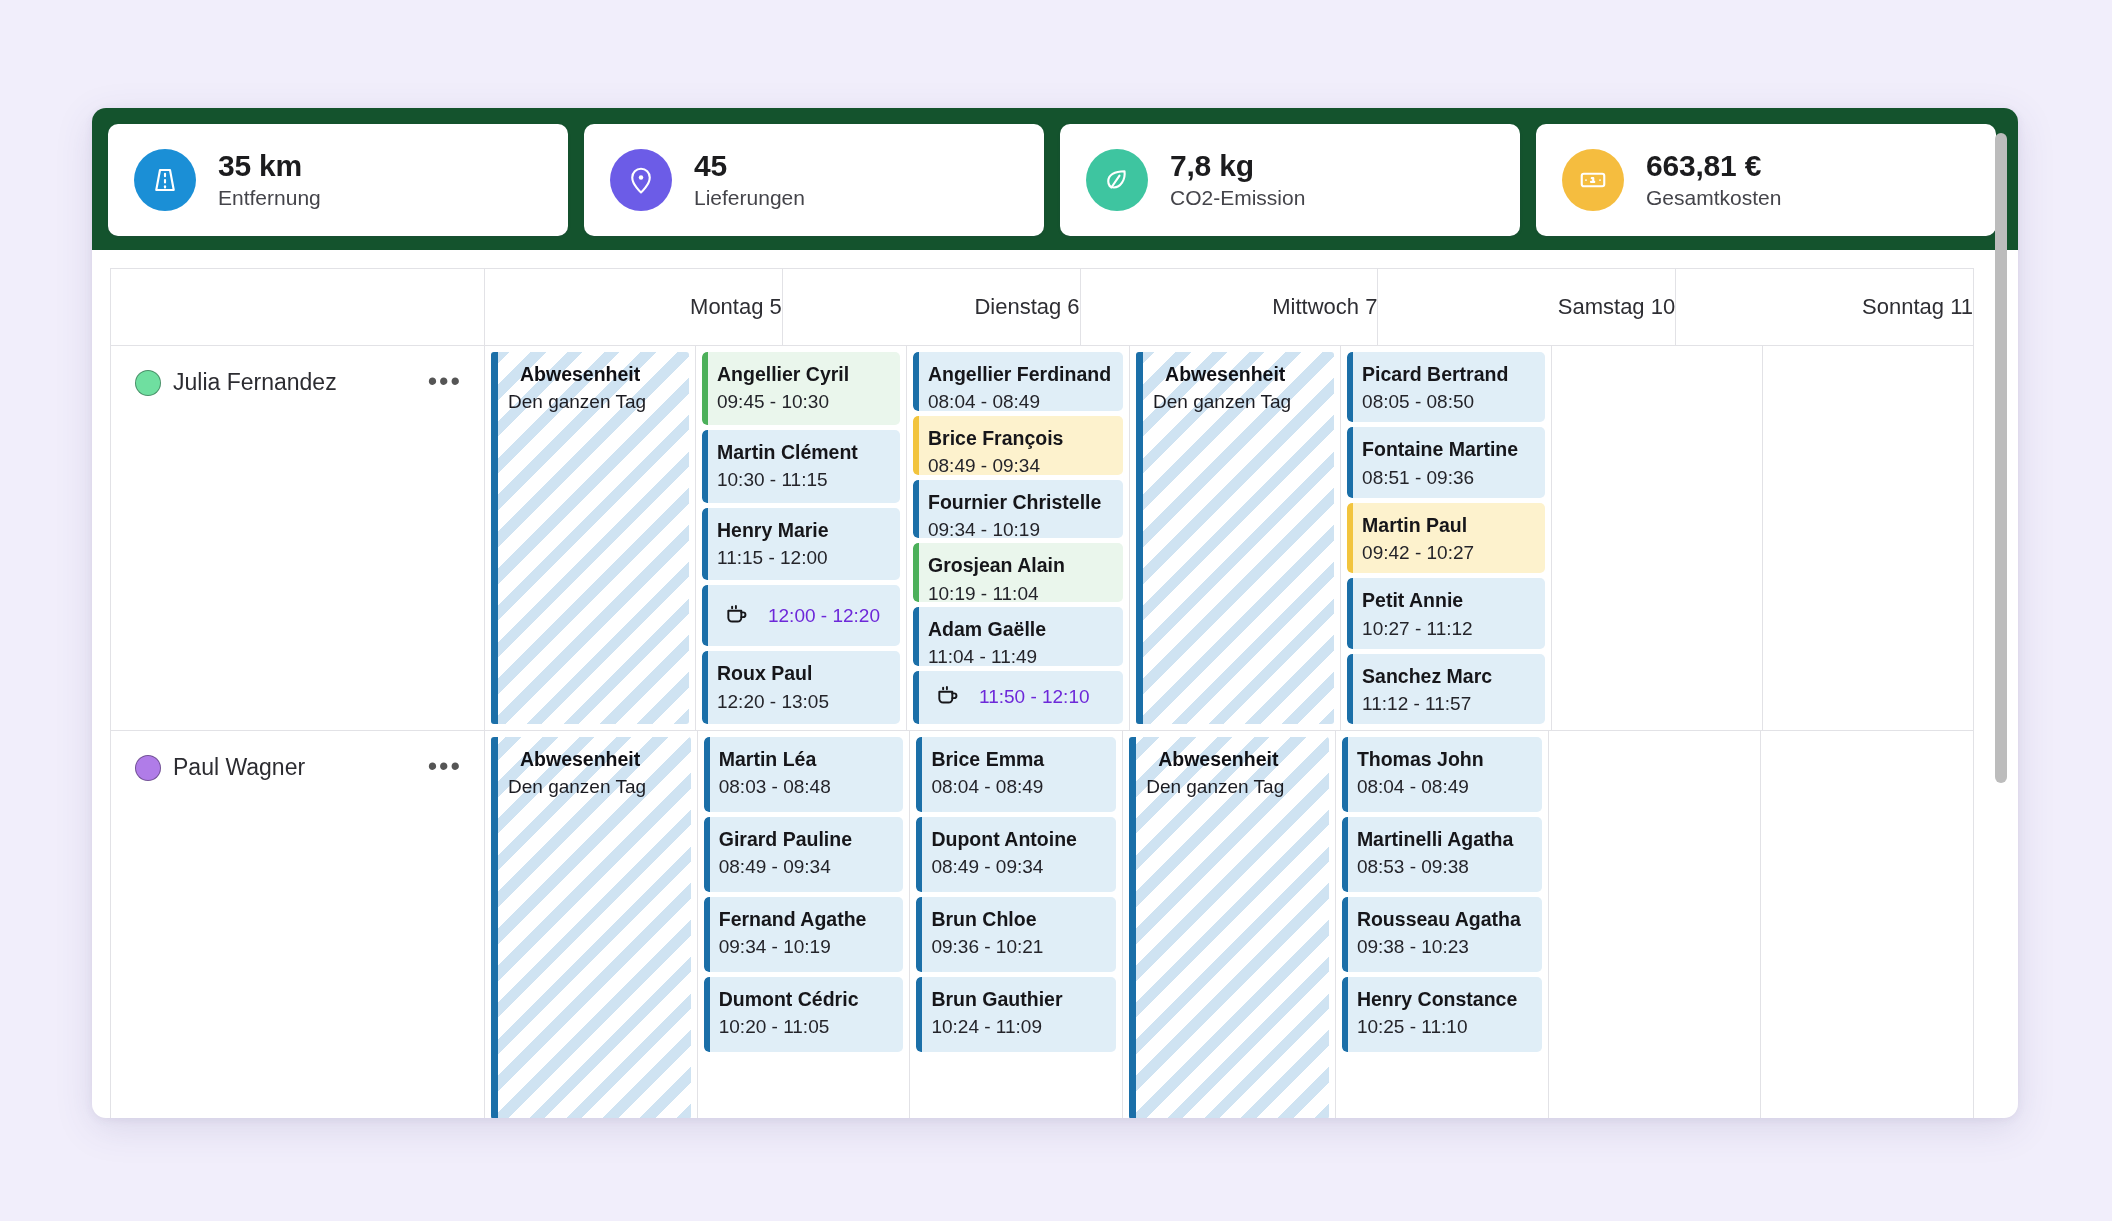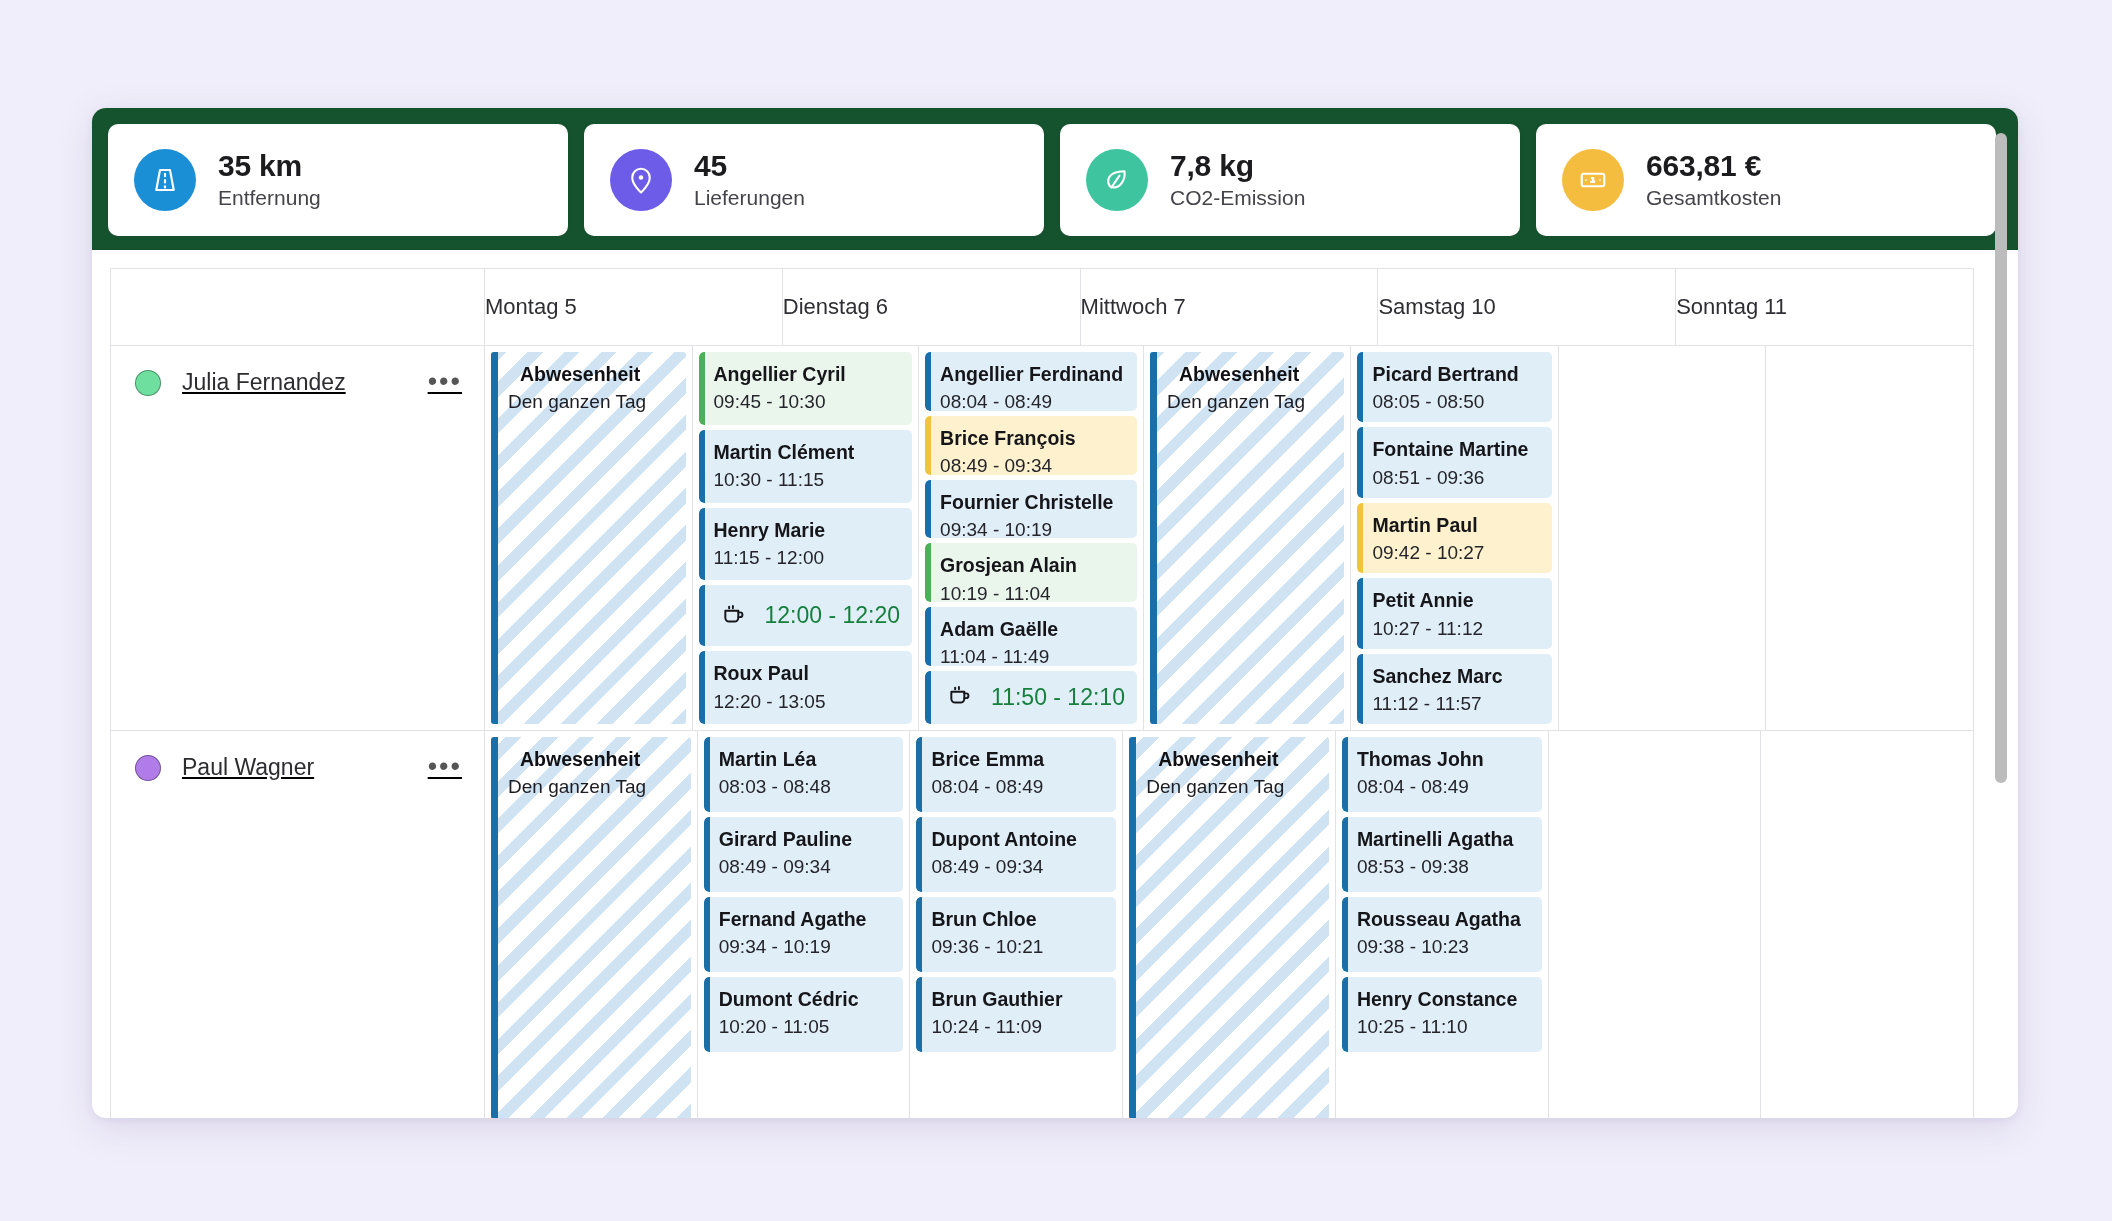--- a/index.html
+++ b/index.html
@@ -98,39 +98,38 @@
 
   
   .col-resource { flex: 0 0 374px; }
   
   .col-day { flex: 1 1 0; }
 
   .cal-head-cell {
     height: 77px;
     display: flex;
     align-items: center;
-    justify-content: flex-start;
+    justify-content: flex-end;
   }
   .day-label {
     font-size: 22px;
     color: #2e2e33;
   }
 
   .row-body { display: flex; }
 
   .resource-cell {
     flex: 0 0 374px;
     border-right: 1px solid #e2e2e6;
     border-bottom: 1px solid #e2e2e6;
     padding: 22px 22px 22px 24px;
     display: flex;
     align-items: flex-start;
-    gap: 21px;
+    gap: 12px;
     background: #fff;
-    text-decoration: underline;
   }
   .avatar {
     width: 26px;
     height: 26px;
     border-radius: 50%;
     flex: 0 0 26px;
     margin-top: 2px;
     border: 1px solid rgba(0,0,0,0.35);
   }
   .resource-name {
@@ -199,22 +198,22 @@
 
   
   .event.break {
     display: flex;
     align-items: center;
     gap: 18px;
     padding: 16px 12px 16px 22px;
   }
   .event.break svg { width: 26px; height: 26px; flex: 0 0 26px; }
   .break-time {
-    font-size: 23px;
-    color: #15803d;
+    font-size: 19px;
+    color: #6d28d9;
     white-space: nowrap;
   }
 
   
   .absence {
     flex: 1 1 auto;
     position: relative;
     border-radius: 3px;
     padding: 9px 12px 11px 17px;
     background-color: #f4f9fd;

